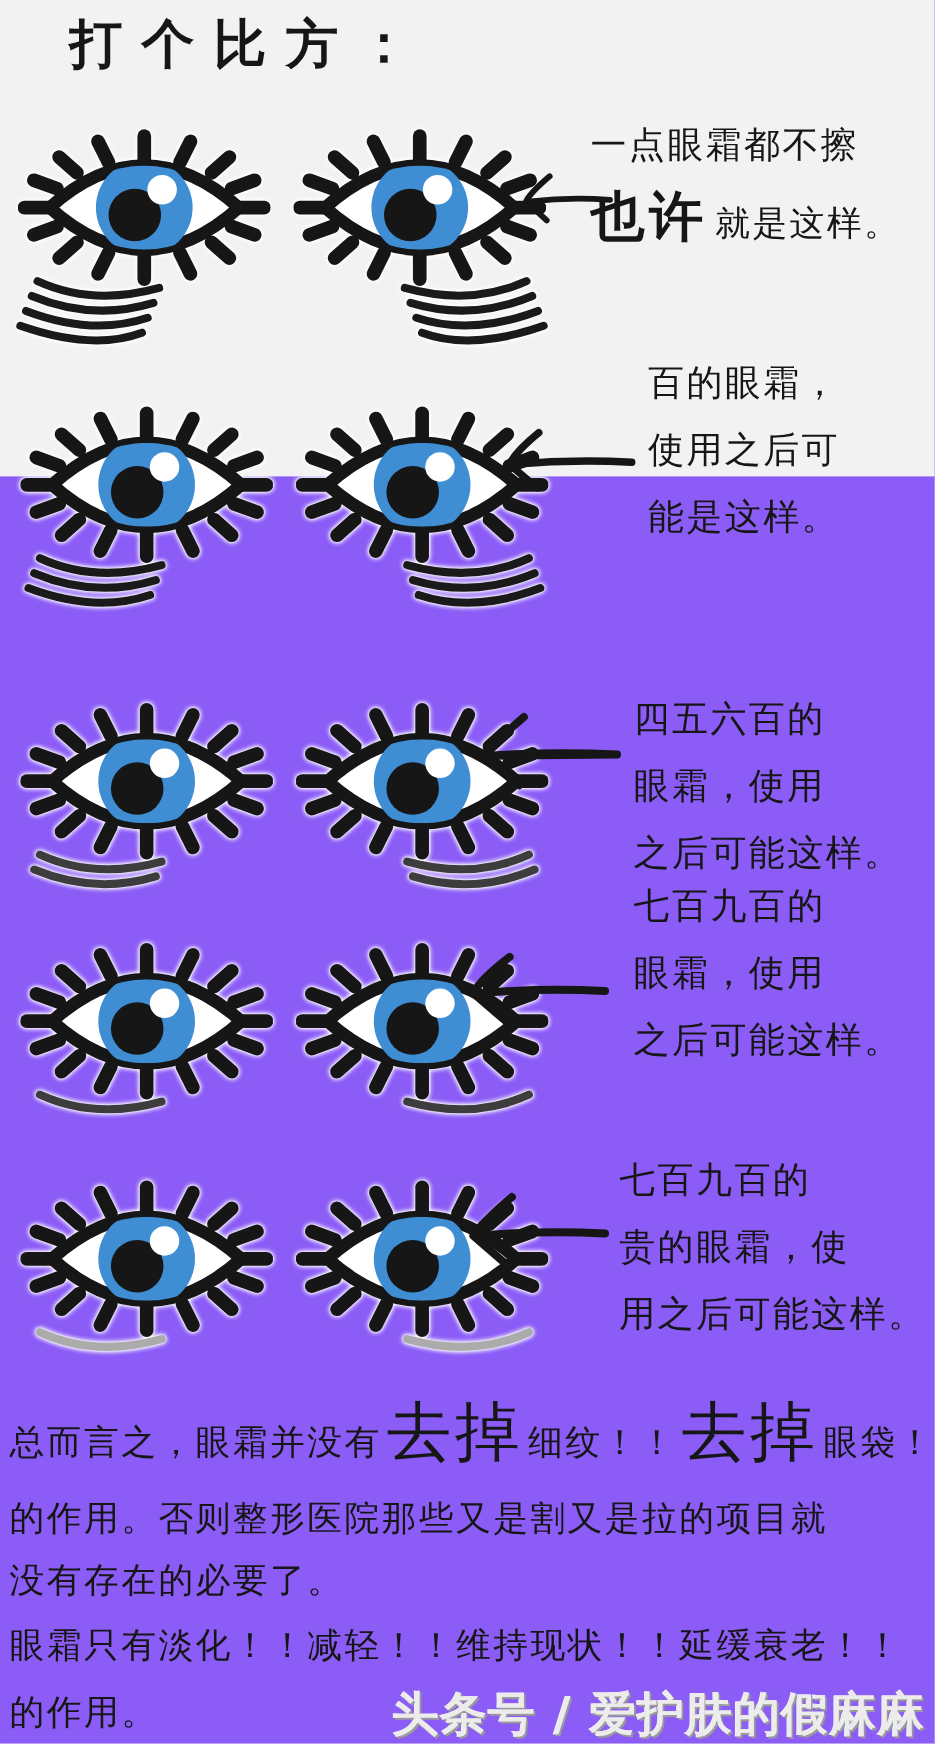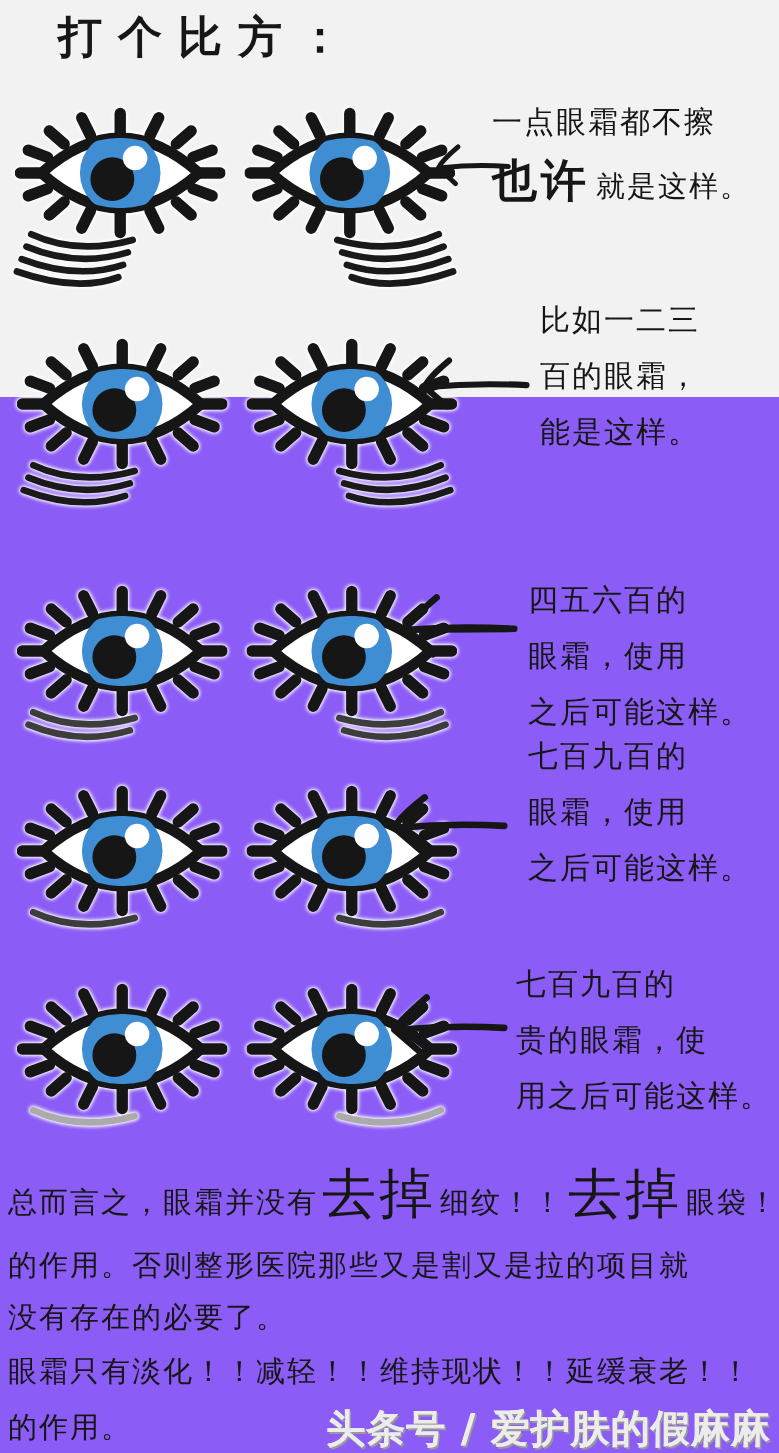--- a/index.html
+++ b/index.html
@@ -122,22 +122,22 @@
     </div>
   <div class="arrow" style="left:398px;top:350px;width:132px;">
     <svg viewBox="0 0 150 80">
         <g fill="none" stroke="#161616" stroke-width="7" stroke-linecap="round" stroke-linejoin="round">
           <path d="M146,40 Q90,37 34,42"></path>
           <path d="M58,12 Q36,30 30,42 L56,64"></path>
         </g>
       </svg>
   </div>
   <div class="cap" style="left:540px;top:292px;">
-    <p>比如一二三</p>
     <p>百的眼霜，</p>
+    <p>使用之后可</p>
     <p>能是这样。</p>
   </div>
 
   <div class="eyes" style="left:12px;top:563px;">
       <svg viewBox="0 0 470 230" width="450" height="220">
         <use href="#eye" x="5" y="5" width="220" height="174"></use>
         <use href="#eye" x="245" y="5" width="220" height="174"></use>
         <g fill="none" stroke="#3d3d3d" stroke-width="7" stroke-linecap="round">
           <path d="M 22 156 Q 70 178 128 162"></path>
           <path d="M 17 169 Q 70 191 123 175"></path>

